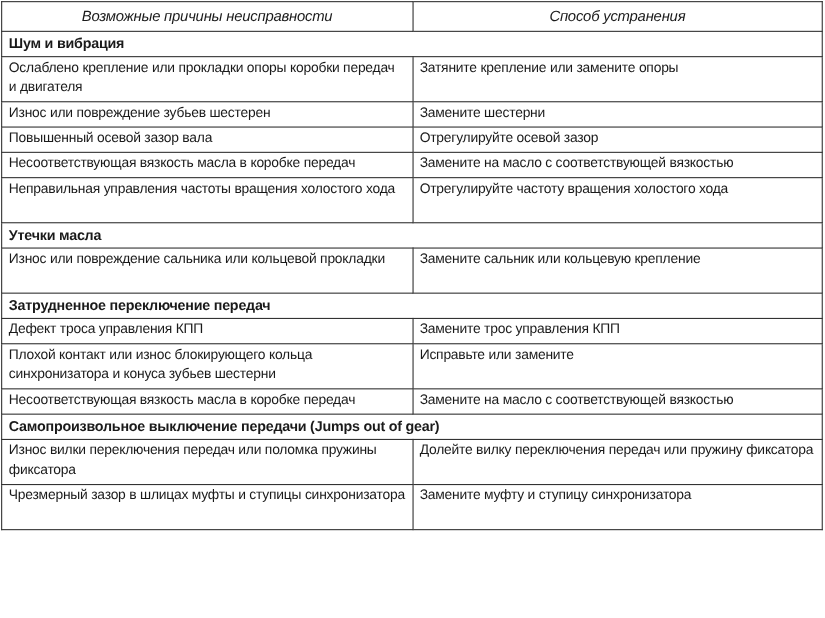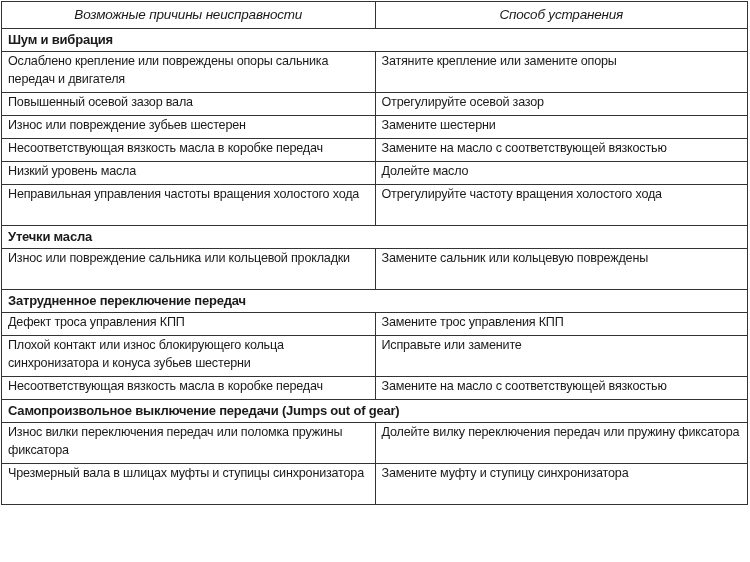--- a/index.html
+++ b/index.html
@@ -30,49 +30,45 @@
     <tr>
       <th>Возможные причины неисправности</th>
       <th>Способ устранения</th>
     </tr>
   </thead>
   <tbody id="tbody">
       <tr>
         <td colspan="2" class="sec">Шум и вибрация</td>
       </tr>
       <tr class="r2">
-        <td>Ослаблено крепление или повреждены опоры сальника передач и двигателя</td>
+        <td>Ослаблено крепление или прокладки опоры коробки передач и двигателя</td>
         <td>Затяните крепление или замените опоры</td>
+      </tr>
+      <tr class="r1">
+        <td>Износ или повреждение зубьев шестерен</td>
+        <td>Замените шестерни</td>
       </tr>
       <tr class="r1">
         <td>Повышенный осевой зазор вала</td>
         <td>Отрегулируйте осевой зазор</td>
       </tr>
       <tr class="r1">
-        <td>Износ или повреждение зубьев шестерен</td>
-        <td>Замените шестерни</td>
-      </tr>
-      <tr class="r1">
         <td>Несоответствующая вязкость масла в коробке передач</td>
         <td>Замените на масло с соответствующей вязкостью</td>
-      </tr>
-      <tr class="r1">
-        <td>Низкий уровень масла</td>
-        <td>Долейте масло</td>
       </tr>
       <tr class="r2">
         <td>Неправильная управления частоты вращения холостого хода</td>
         <td>Отрегулируйте частоту вращения холостого хода</td>
       </tr>
       <tr>
         <td colspan="2" class="sec">Утечки масла</td>
       </tr>
       <tr class="r2">
         <td>Износ или повреждение сальника или кольцевой прокладки</td>
-        <td>Замените сальник или кольцевую повреждены</td>
+        <td>Замените сальник или кольцевую крепление</td>
       </tr>
       <tr>
         <td colspan="2" class="sec">Затрудненное переключение передач</td>
       </tr>
       <tr class="r1">
         <td>Дефект троса управления КПП</td>
         <td>Замените трос управления КПП</td>
       </tr>
       <tr class="r2">
         <td>Плохой контакт или износ блокирующего кольца синхронизатора и конуса зубьев шестерни</td>
@@ -83,17 +79,17 @@
         <td>Замените на масло с соответствующей вязкостью</td>
       </tr>
       <tr>
         <td colspan="2" class="sec">Самопроизвольное выключение передачи (Jumps out of gear)</td>
       </tr>
       <tr class="r2">
         <td>Износ вилки переключения передач или поломка пружины фиксатора</td>
         <td>Долейте вилку переключения передач или пружину фиксатора</td>
       </tr>
       <tr class="r2">
-        <td>Чрезмерный вала в шлицах муфты и ступицы синхронизатора</td>
+        <td>Чрезмерный зазор в шлицах муфты и ступицы синхронизатора</td>
         <td>Замените муфту и ступицу синхронизатора</td>
       </tr>
     </tbody>
 </table>
 
 </body></html>

